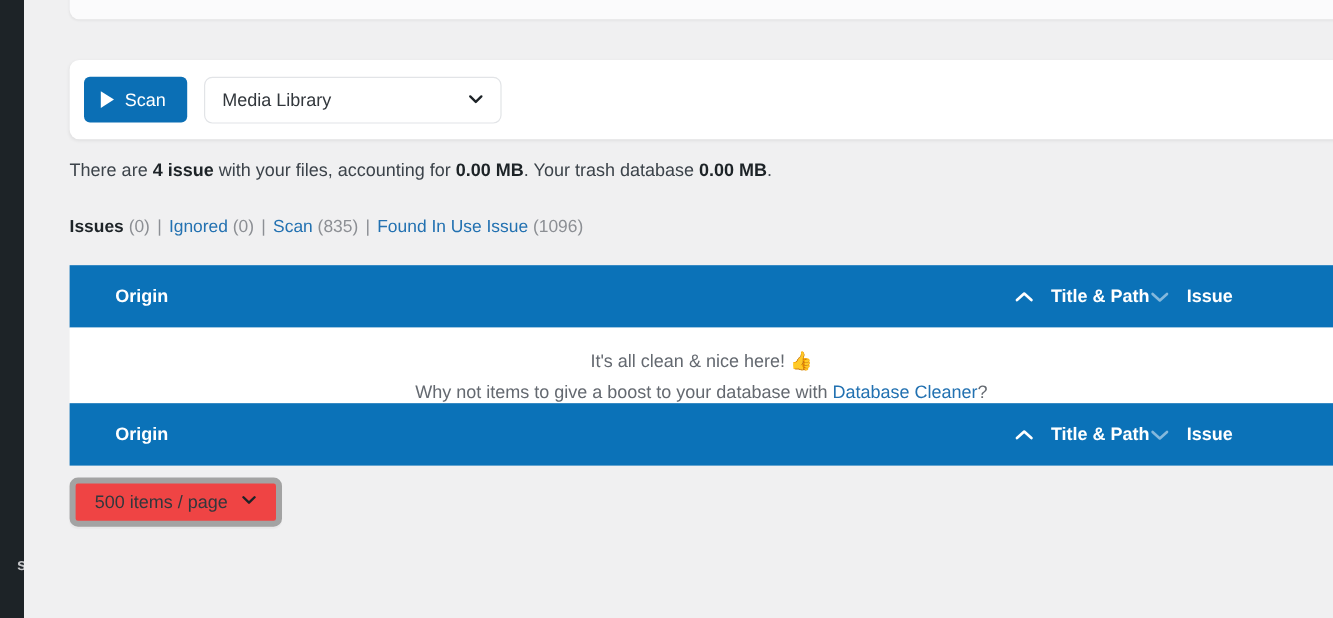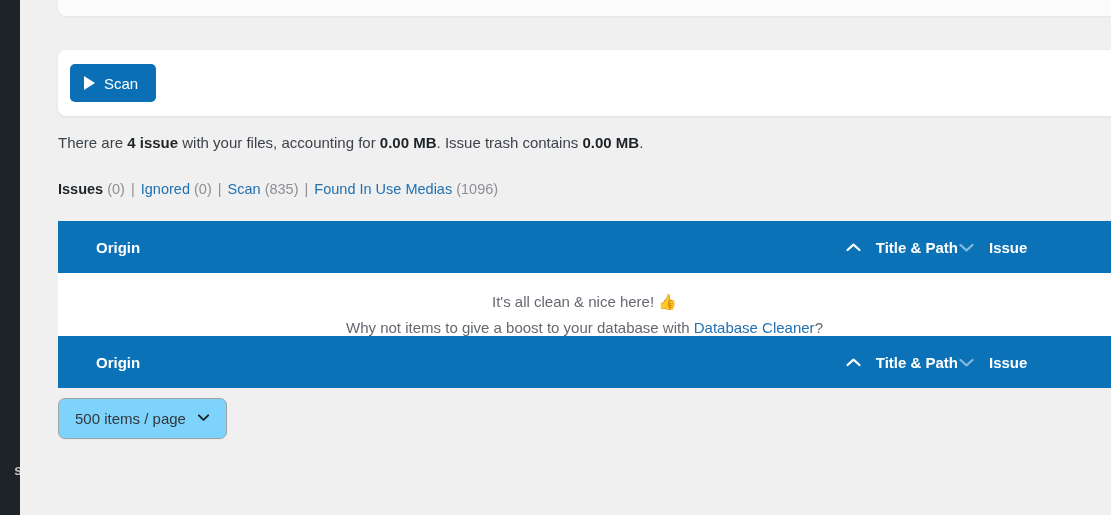--- a/index.html
+++ b/index.html
@@ -214,22 +214,22 @@
     text-decoration: none;
   }
   .thumb { font-size: 15px; }
 
   
   .perpage {
     position: absolute;
     left: 38px;
     top: 398px;
     height: 41px;
-    background: #7dd3fc;
-    border: 1px solid #a3a3a3;
+    background: #ef4444;
+    border: 5px solid #a3a3a3;
     border-radius: 7px;
     display: inline-flex;
     align-items: center;
     gap: 11px;
     padding: 0 16px;
     box-sizing: border-box;
     cursor: pointer;
     box-shadow: 0 1px 1px rgba(0,0,0,.03);
   }
   .perpage-value {
@@ -250,38 +250,46 @@
 
     <div class="card-top"></div>
 
     <div class="toolbar-card">
 
       <button class="scan-button">
         <span class="play-icon"></span>
         <span>Scan</span>
       </button>
 
+      <div class="source-select">
+        <span class="source-select-value">Media Library</span>
+        <span class="chev">
+          <svg viewBox="0 0 14 14" width="13" height="13" aria-hidden="true">
+            <path d="M2 4.7 L7 9.6 L12 4.7" fill="none" stroke="#1d2327" stroke-width="2.1" stroke-linecap="round" stroke-linejoin="round"></path>
+          </svg>
+        </span>
+      </div>
 
     </div>
 
     <div class="summary">
-      <span>There are </span><b>4 issue</b><span> with your files, accounting for </span><b>0.00 MB</b><span>. Issue trash contains </span><b>0.00 MB</b><span>.</span>
+      <span>There are </span><b>4 issue</b><span> with your files, accounting for </span><b>0.00 MB</b><span>. Your trash database </span><b>0.00 MB</b><span>.</span>
     </div>
 
     <div class="filters">
       <span class="f-current">Issues</span>
       <span class="count">(0)</span>
       <span class="sep">|</span>
       <a href="#">Ignored</a>
       <span class="count">(0)</span>
       <span class="sep">|</span>
       <a href="#">Scan</a>
       <span class="count">(835)</span>
       <span class="sep">|</span>
-      <a href="#">Found In Use Medias</a>
+      <a href="#">Found In Use Issue</a>
       <span class="count">(1096)</span>
     </div>
 
     <div class="table-wrap">
 
       <div class="thead">
         <div class="th th-origin">
           <span>Origin</span>
         </div>
         <div class="th th-title">

